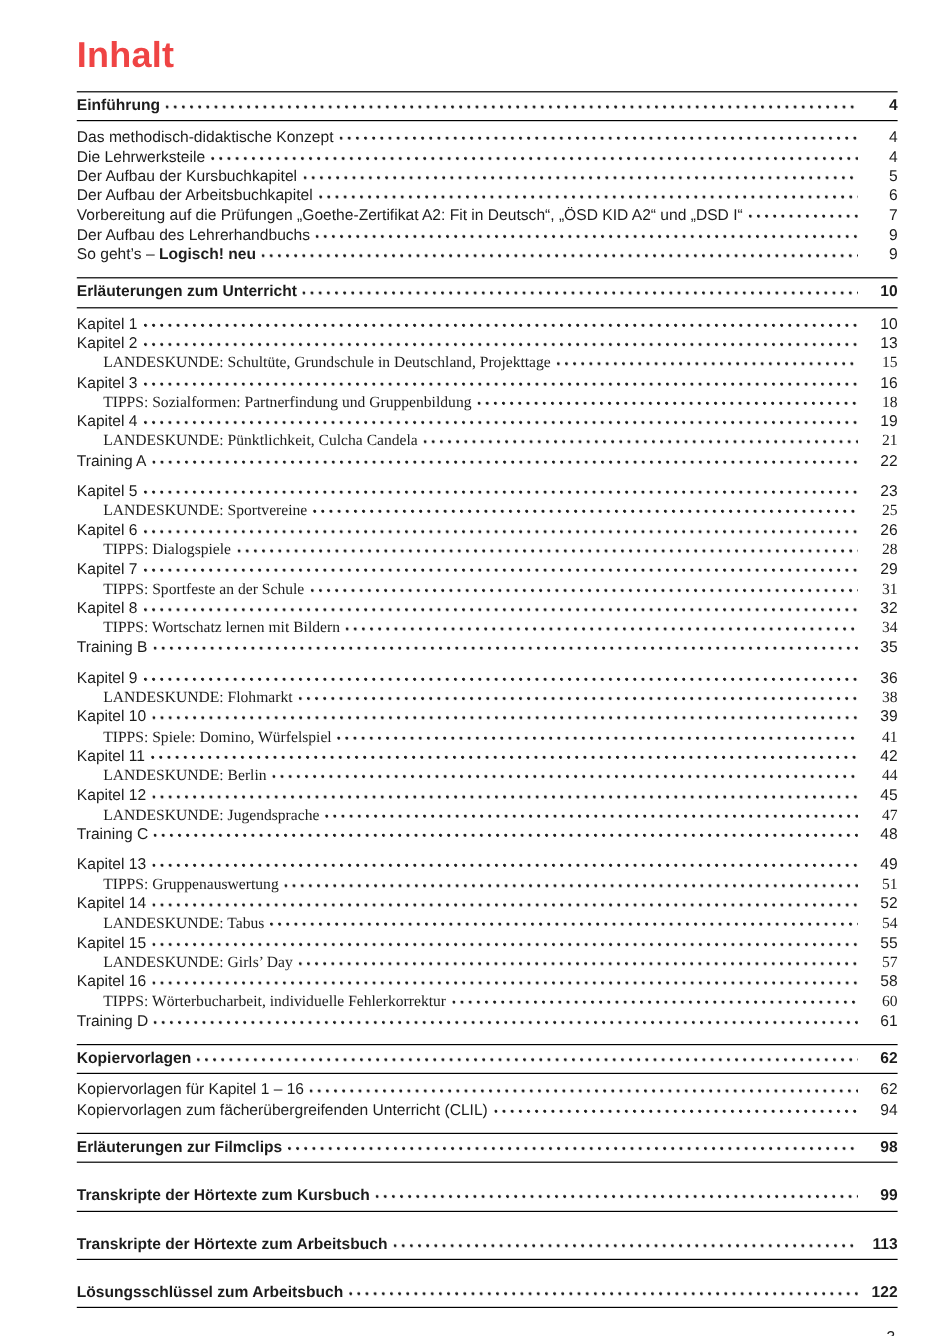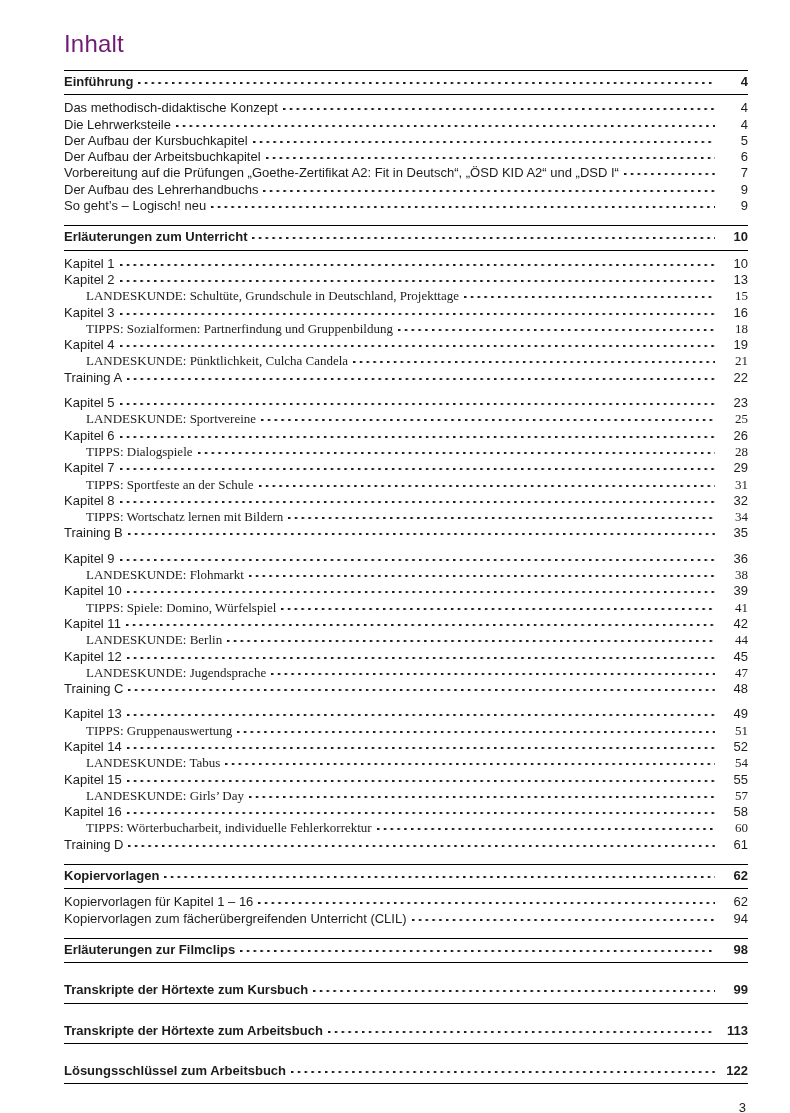--- a/index.html
+++ b/index.html
@@ -11,24 +11,24 @@
     width: 790px;
     min-height: 1113px;
     box-sizing: border-box;
     background: #ffffff;
     font-family: "Liberation Sans", sans-serif;
     color: #1c1c1c;
     padding: 30px 42px 10px 64px;
     position: relative;
   }
   .title {
-    font-size: 24px;
-    font-weight: normal;
+    font-size: 30px;
+    font-weight: bold;
     margin: 0 0 12px 0;
-    color: #701a75;
+    color: #ef4444;
     letter-spacing: 0.2px;
   }
   .toc {
     width: 100%;
   }
   .row {
     display: flex;
     align-items: baseline;
     font-size: 13px;
     line-height: 16.3px;
@@ -54,21 +54,21 @@
   }
   .section-block + .section-block {
     margin-top: 16px;
     border-top: none;
     justify-content: space-between;
   }
   .lbl {
     white-space: pre;
   }
   .lbl.bold {
-    font-weight: normal;
+    font-weight: bold;
     text-align: center;
   }
   .leader {
     flex: 1 1 auto;
     min-width: 10px;
     height: 11px;
     margin: 0 3px 0 5px;
     background-image: radial-gradient(circle at 1.3px 8px, #1c1c1c 1.05px, transparent 1.45px);
     background-size: 6.8px 11px;
     background-repeat: repeat-x;

